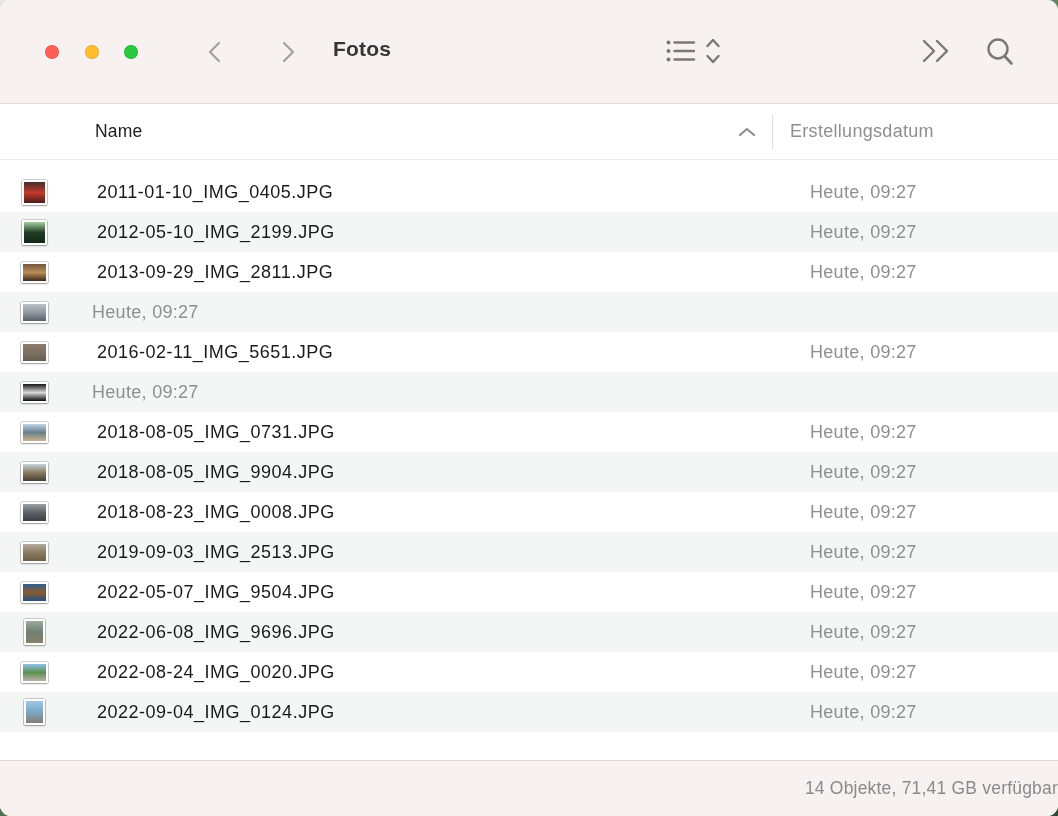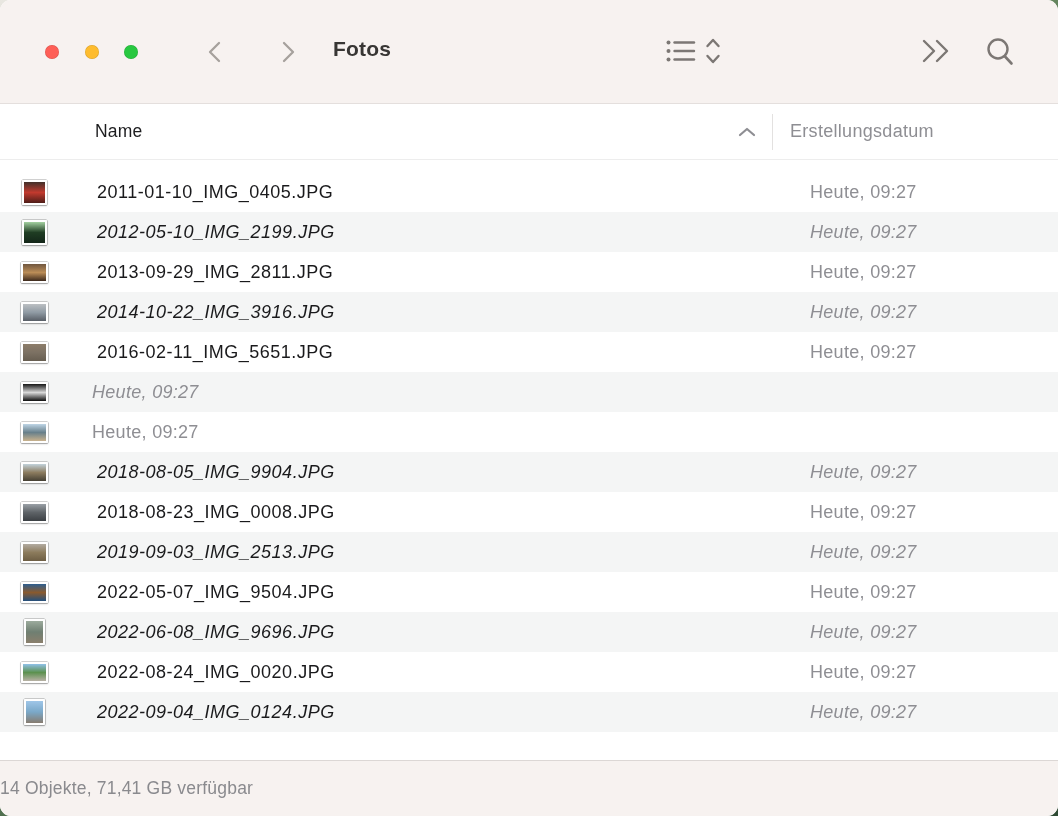--- a/index.html
+++ b/index.html
@@ -45,41 +45,41 @@
   }
   .sort-chevron{position:absolute;left:738px;top:23px;}
   .col-divider{position:absolute;left:772px;top:10px;width:1px;height:36px;background:#e3e1e0;}
   .col-date{
     position:absolute;left:790px;top:0;height:55px;display:flex;align-items:center;
     font-size:18px;color:#8e8e93;letter-spacing:.3px;
   }
   
   .list{flex:1 1 auto;background:#ffffff;padding-top:12px;}
   .row{height:40px;display:flex;align-items:center;gap:23px;}
-  .row.striped{background:#f4f5f5;font-style:italic;}
+  .row.striped{background:#f4f5f5;}
   .thumb-cell{width:48px;flex:0 0 auto;display:flex;justify-content:center;align-items:center;padding-left:21px;box-sizing:border-box;}
   .thumb{
     border:2px solid #ffffff;border-radius:1px;
     box-shadow:0 0 0 0.5px rgba(0,0,0,.35),0 1px 2px rgba(0,0,0,.25);
   }
   .thumb.landscape{width:24px;height:17px;}
   .thumb.square{width:21px;height:21px;}
   .thumb.portrait{width:17px;height:22px;}
   .name-cell{
     flex:0 0 auto;width:695px;padding-left:26px;box-sizing:border-box;
     font-size:18px;color:#1a1a1c;letter-spacing:.5px;white-space:nowrap;overflow:hidden;
   }
   .date-cell{
     flex:1 1 auto;padding-left:21px;
     font-size:18px;color:#8e8e93;letter-spacing:.3px;white-space:nowrap;
   }
   
   .statusbar{
     height:55px;flex:0 0 auto;background:#f7f2f0;border-top:1px solid #dcd7d5;
-    display:flex;align-items:center;justify-content:flex-start;
+    display:flex;align-items:center;justify-content:flex-end;
   }
   .status-text{font-size:17.5px;color:#8a8a8e;letter-spacing:.2px;}
   svg{display:block;}
 </style>
 </head>
 <body>
 
 <div class="window">
 
   <div class="toolbar">
@@ -175,21 +175,20 @@
         <div class="thumb landscape" style="background: linear-gradient(rgb(112, 86, 63), rgb(187, 141, 87), rgb(61, 42, 29));"></div>
       </div>
       <div class="name-cell">2013-09-29_IMG_2811.JPG</div>
       <div class="date-cell">Heute, 09:27</div>
     </div>
 
     <div class="row striped">
       <div class="thumb-cell">
         <div class="thumb landscape" style="background: linear-gradient(rgb(188, 192, 195), rgb(143, 154, 163), rgb(88, 94, 102));"></div>
       </div>
-      <div class="name-cell">2014-10-22_IMG_3916.JPG</div>
       <div class="date-cell">Heute, 09:27</div>
     </div>
 
     <div class="row">
       <div class="thumb-cell">
         <div class="thumb landscape" style="background: linear-gradient(rgb(141, 125, 106), rgb(124, 113, 99), rgb(103, 94, 81));"></div>
       </div>
       <div class="name-cell">2016-02-11_IMG_5651.JPG</div>
       <div class="date-cell">Heute, 09:27</div>
     </div>
@@ -198,20 +197,21 @@
       <div class="thumb-cell">
         <div class="thumb landscape" style="background: linear-gradient(rgb(22, 22, 22), rgb(217, 217, 217), rgb(14, 14, 14));"></div>
       </div>
       <div class="date-cell">Heute, 09:27</div>
     </div>
 
     <div class="row">
       <div class="thumb-cell">
         <div class="thumb landscape" style="background: linear-gradient(rgb(190, 213, 230), rgb(104, 128, 139), rgb(201, 178, 141));"></div>
       </div>
+      <div class="name-cell">2018-08-05_IMG_0731.JPG</div>
       <div class="date-cell">Heute, 09:27</div>
     </div>
 
     <div class="row striped">
       <div class="thumb-cell">
         <div class="thumb landscape" style="background: linear-gradient(rgb(194, 210, 219), rgb(140, 124, 95), rgb(69, 64, 52));"></div>
       </div>
       <div class="name-cell">2018-08-05_IMG_9904.JPG</div>
       <div class="date-cell">Heute, 09:27</div>
     </div>

